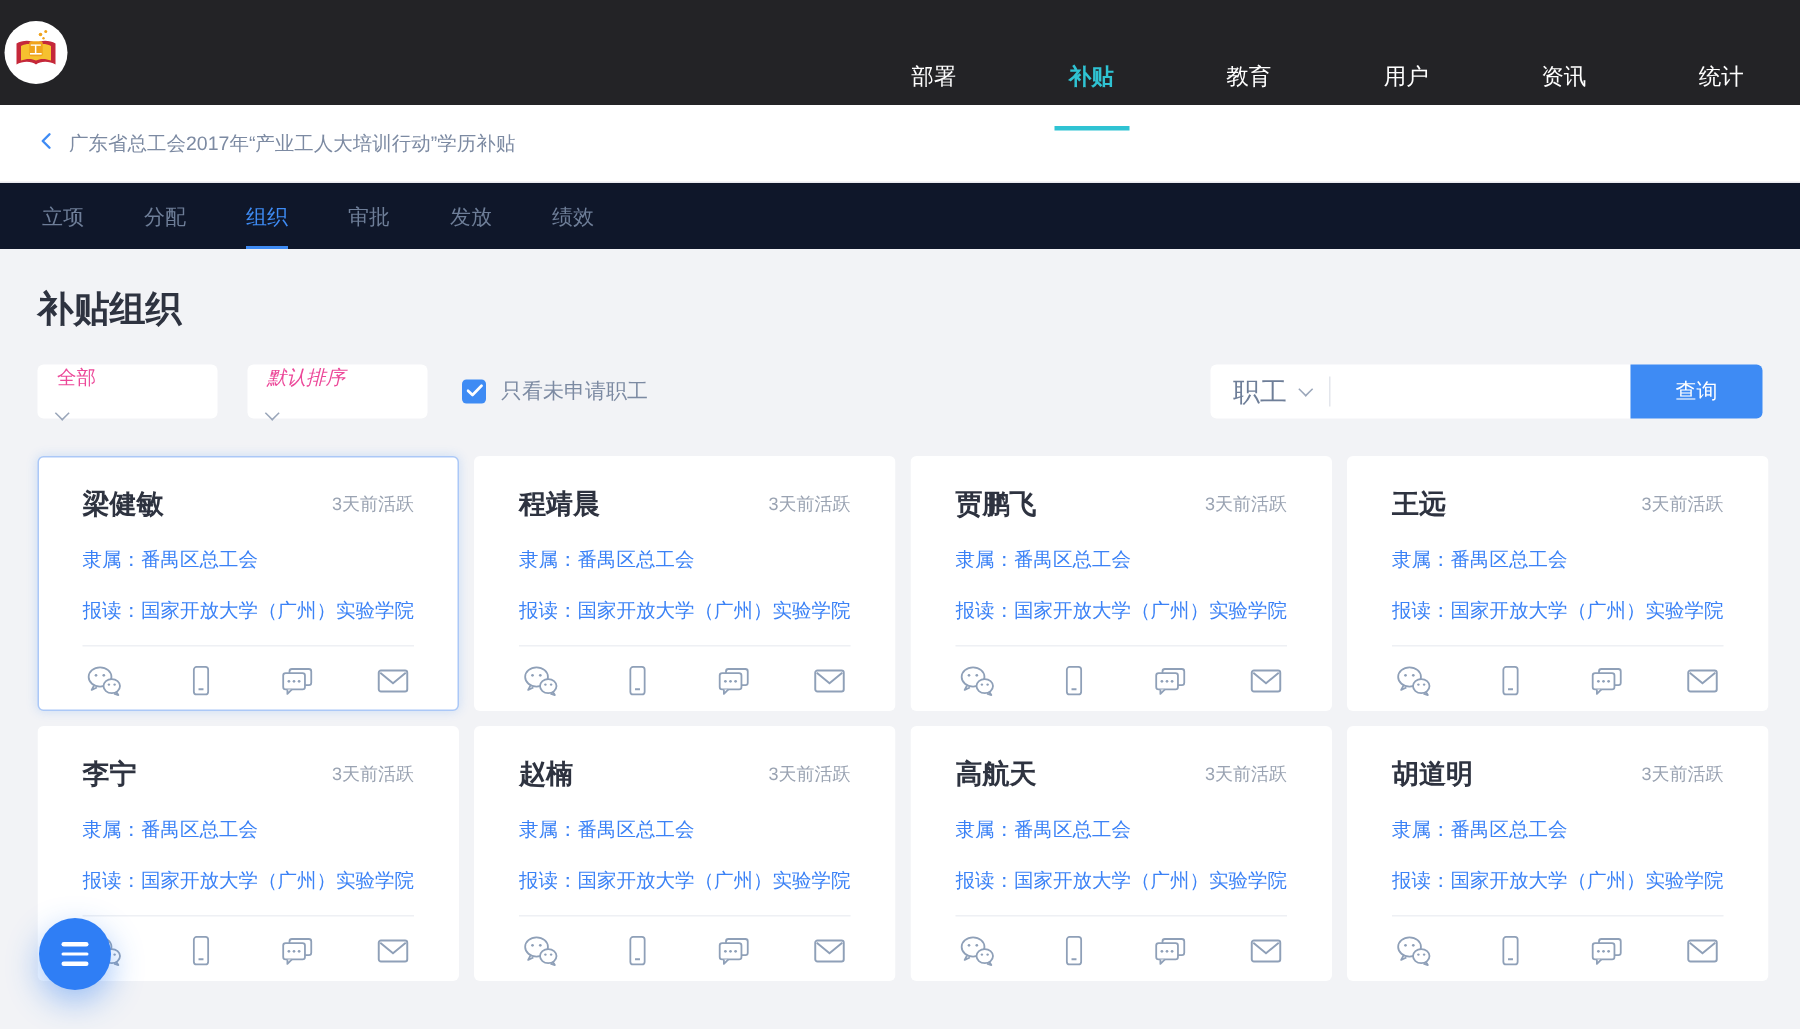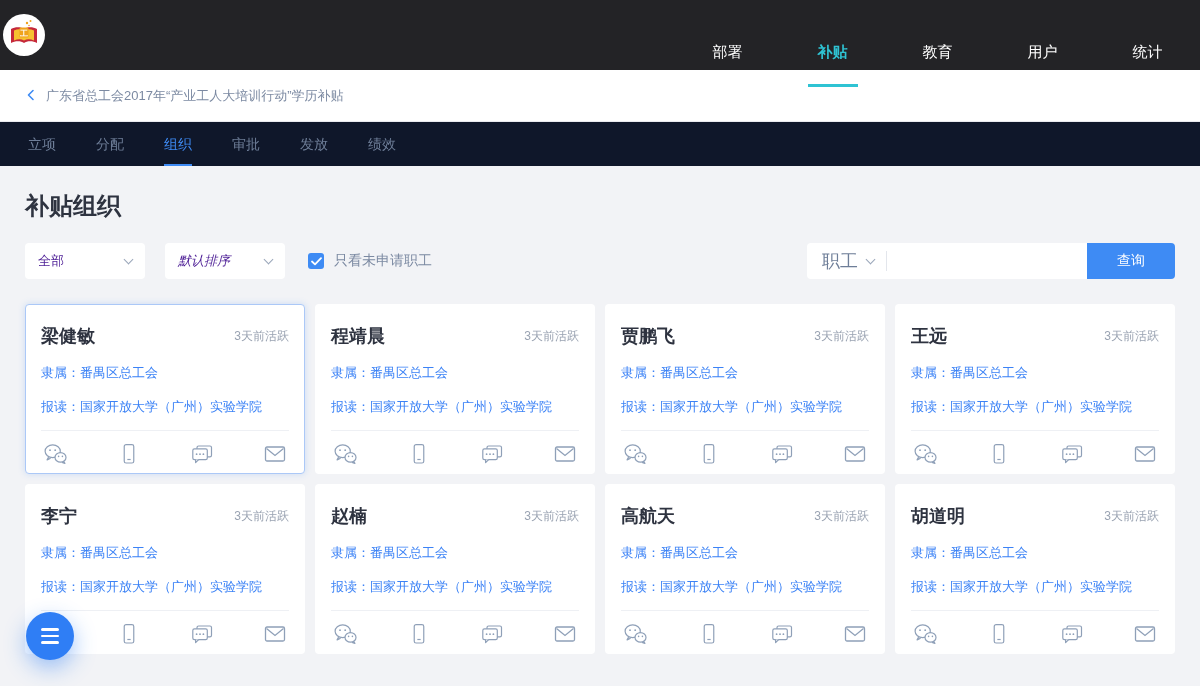--- a/index.html
+++ b/index.html
@@ -24,36 +24,36 @@
   .breadcrumb-text { margin-left:9px; font-size:13px; color:#7c8aa2; }
   
   .tabs { height:44px; background:#0f172a; display:flex; align-items:center; padding-left:28px; }
   .tab { margin-right:40px; font-size:14px; color:#6e7e98; line-height:44px; height:44px; position:relative; cursor:pointer; }
   .tab.active { color:#3e8bf4; }
   .tab.active::after { content:""; position:absolute; bottom:0; left:0; width:28px; height:2px; background:#3e8bf4; }
   
   .content { padding:0 25px; }
   .page-title { font-size:24px; font-weight:bold; color:#2e3340; margin-top:24px; }
   .filter-row { margin-top:21px; display:flex; align-items:center; }
-  .select { width:120px; height:36px; background:#fff; border-radius:4px; display:flex; align-items:center; justify-content:space-between; padding:0 13px; font-size:13px; color:#4c1d95; cursor:pointer; }
+  .select { width:120px; height:36px; background:#fff; border-radius:4px; display:flex; justify-content:space-between; padding:0 13px; font-size:13px; color:#ec4899; cursor:pointer;flex-direction:column; }
   .chevron { width:7px; height:7px; border-right:1.5px solid #9aa6ba; border-bottom:1.5px solid #9aa6ba; transform:rotate(45deg); margin-top:-4px; }
   .sort-select { margin-left:20px;font-style:italic; }
   .check-group { margin-left:23px; display:flex; align-items:center; }
   .checkbox { width:16px; height:16px; background:#3e8bf4; border-radius:3px; display:flex; align-items:center; justify-content:center; cursor:pointer; }
   .check-label { margin-left:10px; font-size:14px; color:#7c8aa2; }
   .search-group { margin-left:auto; display:flex; }
   .search-box { width:280px; height:36px; background:#fff; border-radius:4px 0 0 4px; display:flex; align-items:center; }
   .search-type { display:flex; align-items:center; padding:0 12px 0 15px; font-size:18px; color:#6e7e98; cursor:pointer; }
   .search-type .chevron { margin-left:9px; }
   .search-divider { width:1px; height:20px; background:#e3e6ec; }
   .search-input { flex:1; height:100%; border:none; outline:none; background:transparent; padding:0 10px; font-size:13px; color:#2e3340; }
   .search-btn { width:88px; height:36px; border:none; background:#3e8bf4; color:#fff; font-size:14px; border-radius:0 4px 4px 0; cursor:pointer; font-family:inherit; }
   
   .card-grid { margin-top:25px; display:grid; grid-template-columns:repeat(4,1fr); gap:10px; }
-  .card { background:#fff; border-radius:4px; height:170px; padding:17px 15px 0; border:1px solid transparent; }
+  .card { background:#fff; border-radius:4px; height:170px; padding:17px 29px 0; border:1px solid transparent; }
   .card.highlighted { border-color:#abc8f7; box-shadow:0 0 7px rgba(62,139,244,.22); }
   .card-head { display:flex; justify-content:space-between; align-items:center; margin-top:2px; }
   .card-name { font-size:18px; font-weight:bold; color:#2e3340; }
   .card-active { font-size:12px; color:#9aa3b2; }
   .card-meta { font-size:13px; color:#3b82f6; margin-top:16px; white-space:nowrap; overflow:hidden; }
   .card-divider { height:1px; background:#eef0f4; margin-top:14px; }
   .card-icons { display:flex; justify-content:space-between; padding:12px 2px 0; }
   .cicon { cursor:pointer; display:block; }
   .cicon svg { display:block; }
   
@@ -76,20 +76,21 @@
       <circle cx="26" cy="11" r="1.2" fill="#f0a31c"></circle>
       <circle cx="29.5" cy="9" r="1" fill="#f0a31c"></circle>
       <circle cx="28" cy="13.5" r="0.8" fill="#f0a31c"></circle>
     </svg>
   </span>
   <div class="nav">
     <div class="nav-item">部署</div>
     <div class="nav-item active">补贴</div>
     <div class="nav-item">教育</div>
     <div class="nav-item">用户</div>
+    <div class="nav-item">资讯</div>
     <div class="nav-item">统计</div>
   </div>
 </div>
 
 <div class="breadcrumb">
   <span class="back-btn">
     <span>
       <svg width="12" height="12" viewBox="0 0 12 12">
           <polyline points="8,1.5 3.5,6 8,10.5" fill="none" stroke="#3e8bf4" stroke-width="1.6" stroke-linecap="round" stroke-linejoin="round"></polyline>
         </svg>

